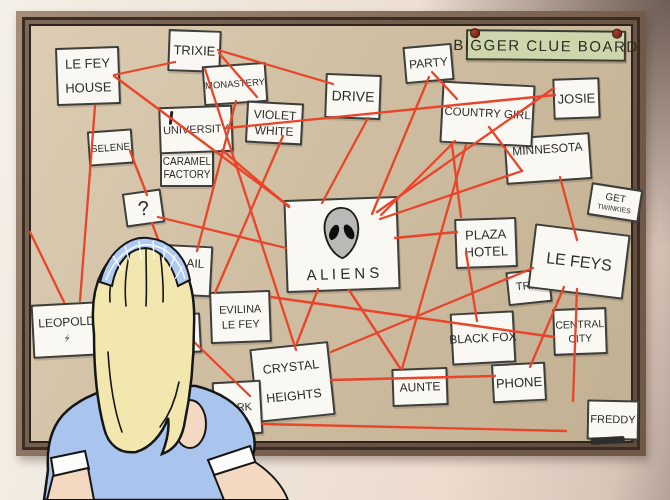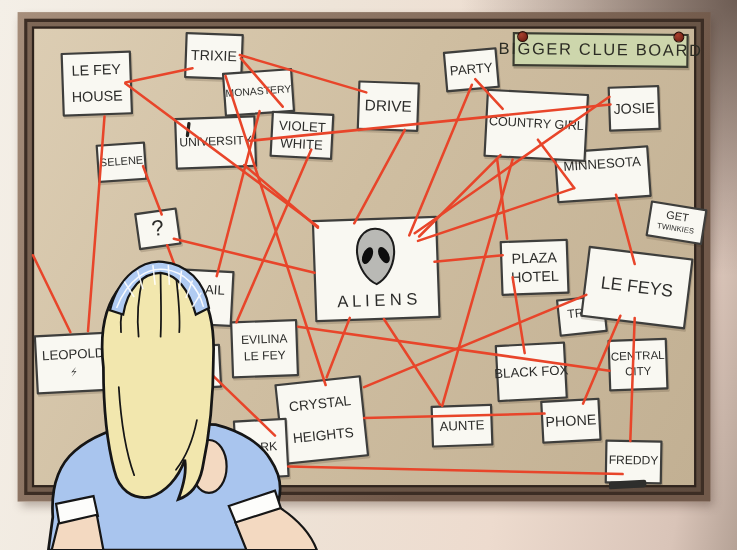--- a/index.html
+++ b/index.html
@@ -68,20 +68,24 @@
       <div class="note evenly" style="left: 56px; top: 47px; width: 64px; height: 58px; transform: rotate(-2deg); font-size: 13px;">
         <div class="nline">LE FEY</div>
         <div class="nline">HOUSE</div>
       </div>
       <div class="note " style="left: 168px; top: 30px; width: 53px; height: 42px; transform: rotate(2deg); font-size: 13px;">
         <div class="nline">TRIXIE</div>
       </div>
       <div class="note " style="left: 203px; top: 64px; width: 64px; height: 40px; transform: rotate(-4deg); font-size: 9.5px;">
         <div class="nline">MONASTERY</div>
       </div>
+      <div class="note " style="left: 160px; top: 150px; width: 54px; height: 37px; transform: rotate(0deg); font-size: 10px;">
+        <div class="nline">CARAMEL</div>
+        <div class="nline">FACTORY</div>
+      </div>
       <div class="note " style="left: 159px; top: 106px; width: 74px; height: 47px; transform: rotate(-2deg); font-size: 11px;">
         <div class="penmark"></div>
         <div class="nline">UNIVERSITY</div>
       </div>
       <div class="note " style="left: 246px; top: 102px; width: 57px; height: 42px; transform: rotate(3deg); font-size: 12px;">
         <div class="nline">VIOLET</div>
         <div class="nline">WHITE</div>
       </div>
       <div class="note " style="left: 88px; top: 130px; width: 45px; height: 35px; transform: rotate(-4deg); font-size: 10px;">
         <div class="nline">SELENE</div>
@@ -153,21 +157,21 @@
       <div class="note " style="left: 553px; top: 308px; width: 54px; height: 47px; transform: rotate(-2deg); font-size: 10.5px;">
         <div class="nline">CENTRAL</div>
         <div class="nline">CITY</div>
       </div>
       <div class="note " style="left: 492px; top: 363px; width: 54px; height: 39px; transform: rotate(-3deg); font-size: 13px;">
         <div class="nline">PHONE</div>
       </div>
       <div class="note " style="left: 392px; top: 368px; width: 56px; height: 38px; transform: rotate(-2deg); font-size: 12px;">
         <div class="nline">AUNTE</div>
       </div>
-      <div class="note " style="left: 550px; top: 400px; width: 52px; height: 40px; transform: rotate(1deg); font-size: 11px;">
+      <div class="note " style="left: 587px; top: 400px; width: 52px; height: 40px; transform: rotate(1deg); font-size: 11px;">
         <div class="nline">FREDDY</div>
         <div class="fold"></div>
       </div>
     </div>
 
   <svg id="strings" width="670" height="500">
       <line x1="114" y1="75" x2="175" y2="62" stroke="#e8452a" stroke-width="2.3" stroke-linecap="round"></line>
       <line x1="218" y1="50" x2="333" y2="84" stroke="#e8452a" stroke-width="2.3" stroke-linecap="round"></line>
       <line x1="219" y1="53" x2="257" y2="97" stroke="#e8452a" stroke-width="2.3" stroke-linecap="round"></line>
       <line x1="95" y1="106" x2="80" y2="301" stroke="#e8452a" stroke-width="2.3" stroke-linecap="round"></line>

